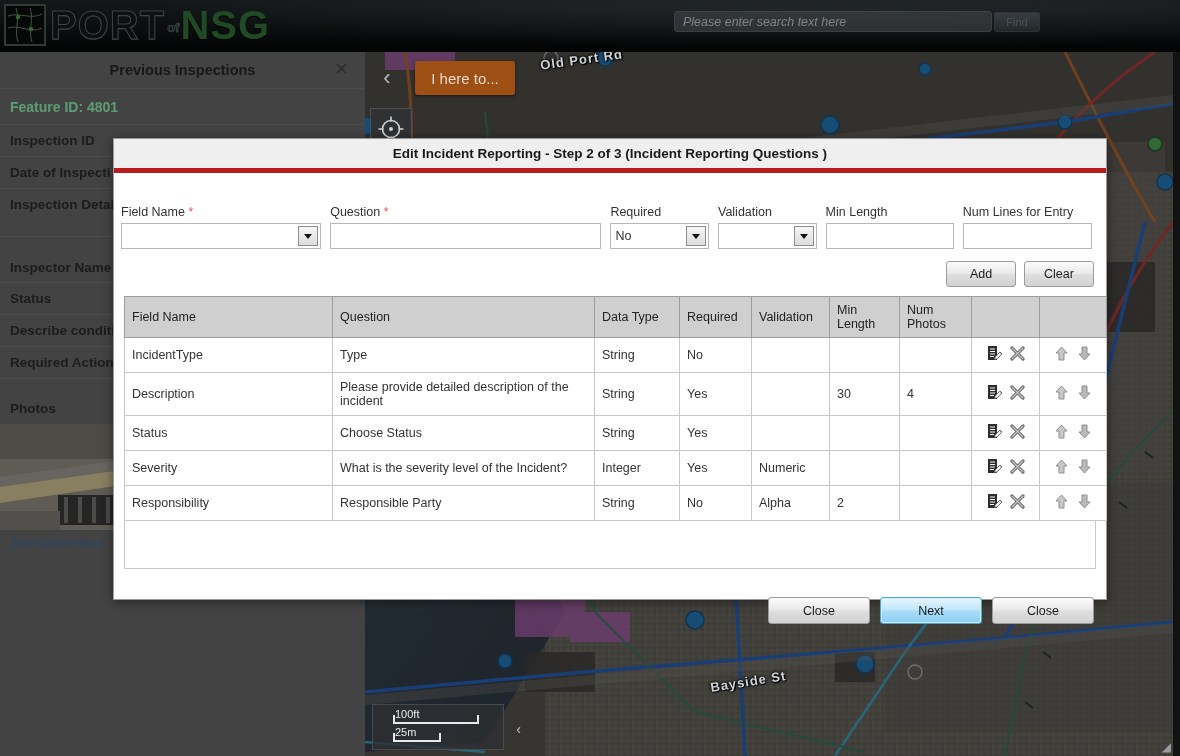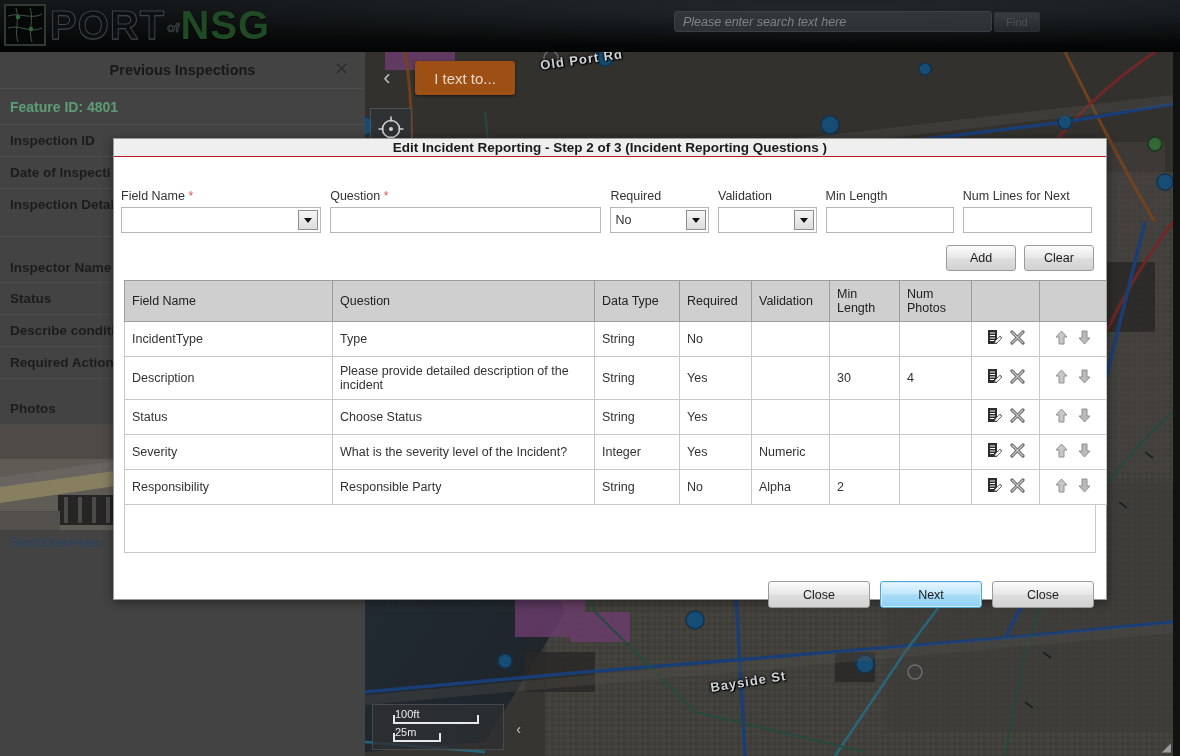--- a/index.html
+++ b/index.html
@@ -117,21 +117,21 @@
   #sp-photo-label{padding:6px 0 0 10px;font-size:12.5px;color:#2f5d96;text-decoration:none;cursor:pointer;}
 
   
   #dialog{
     position:absolute;left:113px;top:138px;width:994px;height:462px;
     background:#ffffff;border:1px solid #9a9a9a;z-index:60;
     box-shadow:0 2px 10px rgba(0,0,0,.45);
     font-size:12.5px;color:#222;
   }
   #dlg-header{
-    height:18px;background:#efefef;border-bottom:1px solid #b91c1c;
+    height:34px;background:#efefef;border-bottom:5px solid #b91c1c;
     display:flex;align-items:center;justify-content:center;text-align:center;
   }
   #dlg-title{font-size:13.5px;font-weight:bold;color:#1a1a1a;}
   #dlg-body{padding:10px 5px 0 5px;}
 
   .form-row{display:flex;align-items:flex-start;padding:2px 0 0 2px;}
   .fld{margin-right:9px;margin-top:20px;}
   .fld label{display:block;font-size:12.5px;color:#333;margin-bottom:4px;}
   .req-star{color:#e05252;font-size:12px;}
   .ctl{
@@ -276,21 +276,21 @@
       </g>
     </svg>
     <div id="map-dim"></div>
 
     <div class="map-label" style="left:175px;top:0px;transform:rotate(-8deg);">Old Port Rd</div>
     <div class="map-label" style="left:345px;top:622px;transform:rotate(-9deg);">Bayside St</div>
 
     <div id="back-chevron">‹</div>
 
     <div id="iwantto">
-      <span>I text to...</span>
+      <span>I here to...</span>
     </div>
 
     <div id="locate-btn">
       <svg width="26" height="26" viewBox="0 0 26 26">
         <circle cx="13" cy="13" r="8.5" fill="none" stroke="#cfd2d4" stroke-width="1.6"></circle>
         <circle cx="13" cy="13" r="2" fill="#cfd2d4"></circle>
         <path d="M13 0.5v5M13 20.5v5M0.5 13h5M20.5 13h5" stroke="#cfd2d4" stroke-width="1.6"></path>
       </svg>
     </div>
 
@@ -419,21 +419,21 @@
         </div>
 
         <div class="fld w-minlength">
           <label>Min Length</label>
           <div class="ctl">
             <span></span>
           </div>
         </div>
 
         <div class="fld w-numlines">
-          <label>Num Lines for Next</label>
+          <label>Num Lines for Entry</label>
           <div class="ctl">
             <span></span>
           </div>
         </div>
       </div>
 
       <div id="addclear">
         <button class="btn">Add</button>
         <button class="btn">Clear</button>
       </div>

